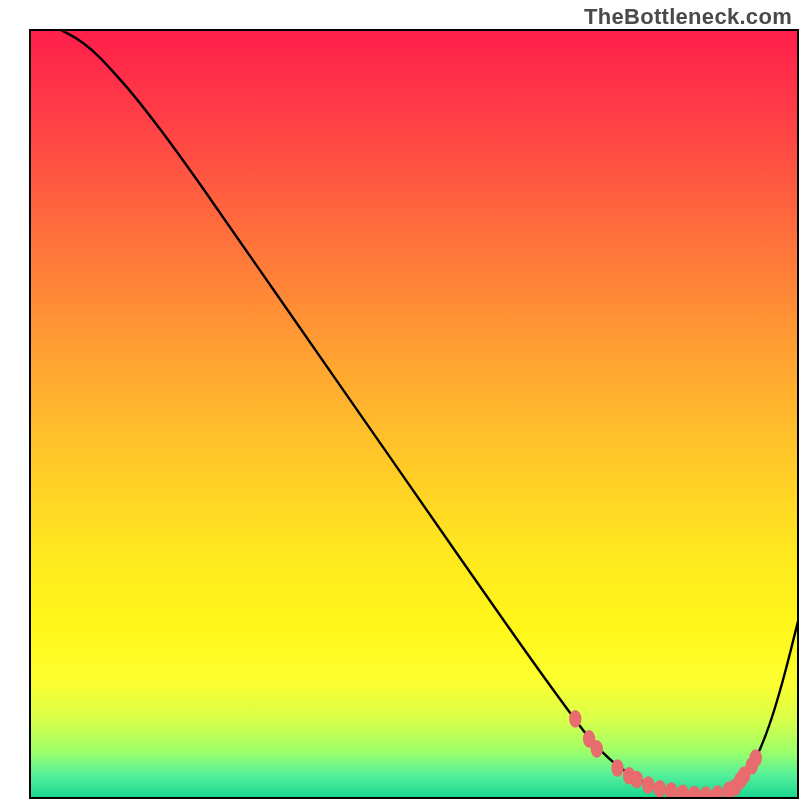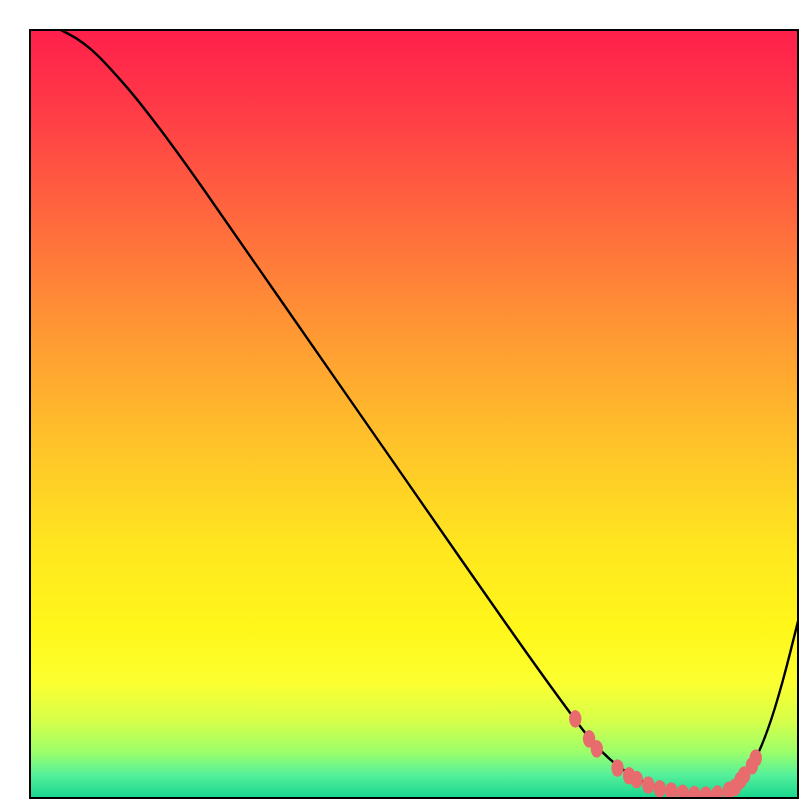--- a/index.html
+++ b/index.html
@@ -32,20 +32,21 @@
     top: 0;
     width: 800px;
     height: 800px;
     z-index: 10;
   }
 </style>
 </head>
 <body>
 
 <div class="chart-container">
+  <div class="watermark">TheBottleneck.com</div>
 
   <svg class="plot" viewBox="0 0 800 800" preserveAspectRatio="none">
     <defs>
       <linearGradient id="bgGrad" x1="0" y1="0" x2="0" y2="1">
           <stop offset="0.00%" stop-color="#ff1f4b"></stop>
           <stop offset="10.00%" stop-color="#ff3a47"></stop>
           <stop offset="25.00%" stop-color="#ff6a3d"></stop>
           <stop offset="40.00%" stop-color="#ff9a33"></stop>
           <stop offset="55.00%" stop-color="#ffc629"></stop>
           <stop offset="68.00%" stop-color="#ffe81f"></stop>

